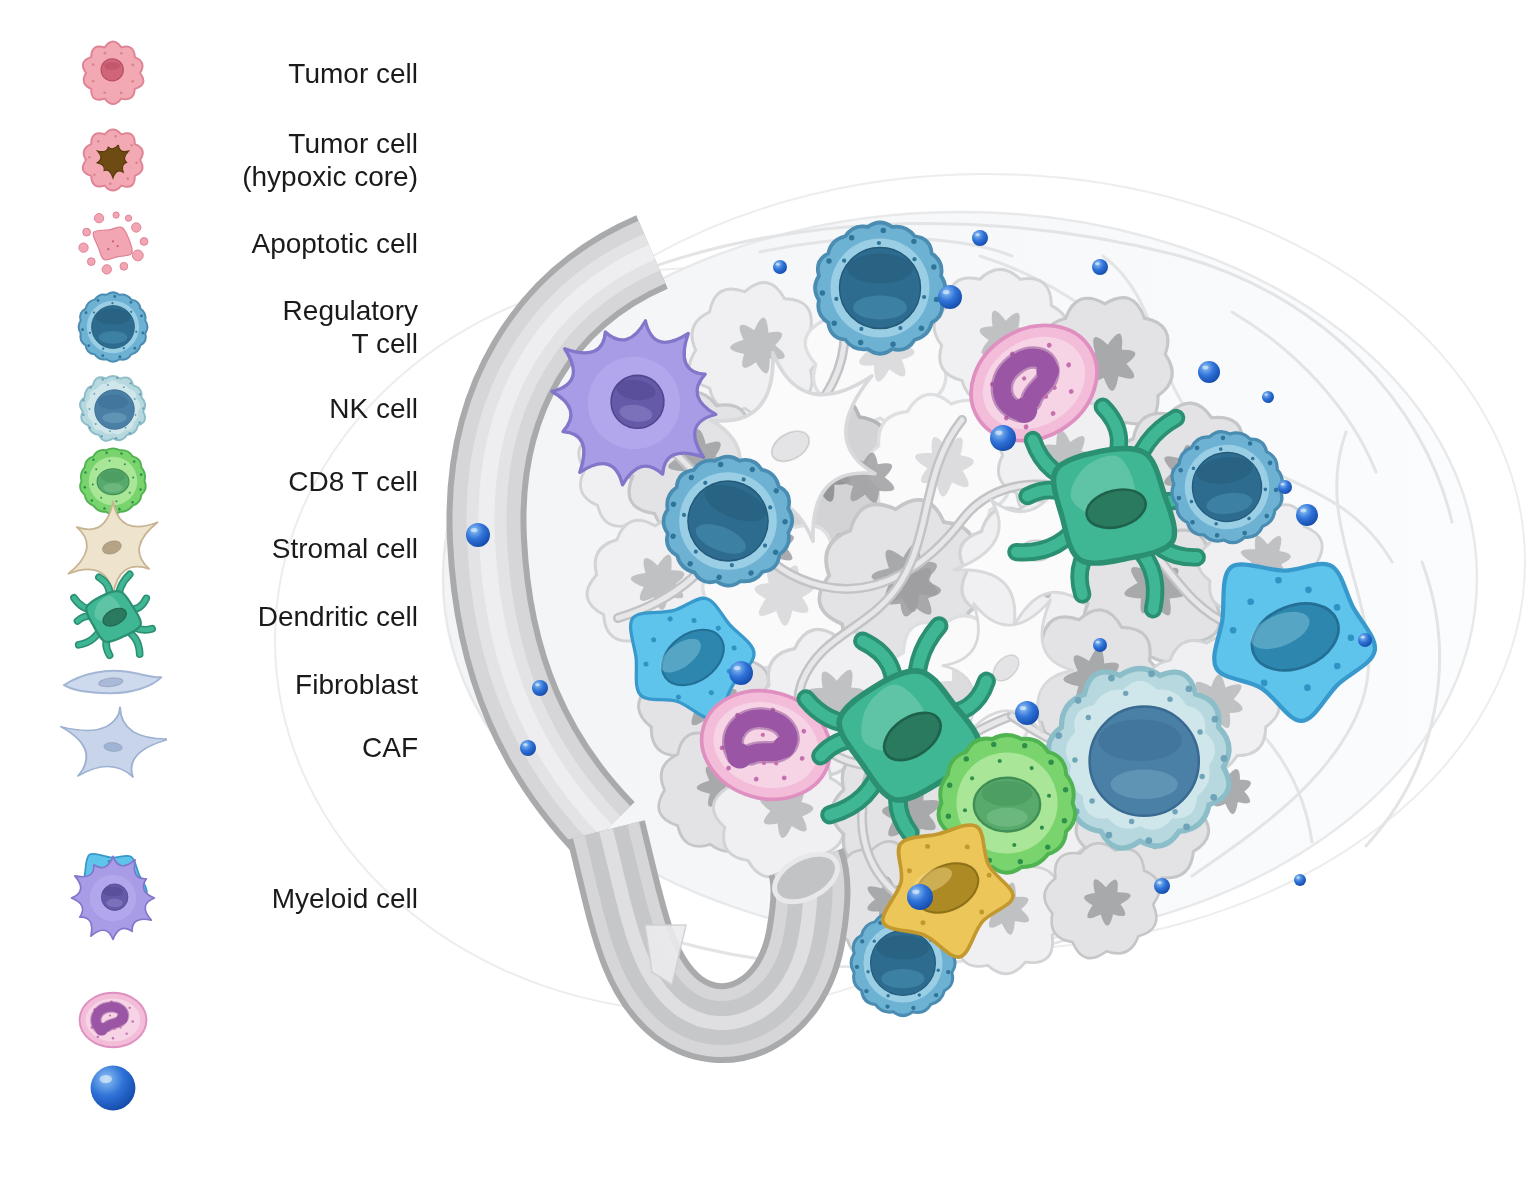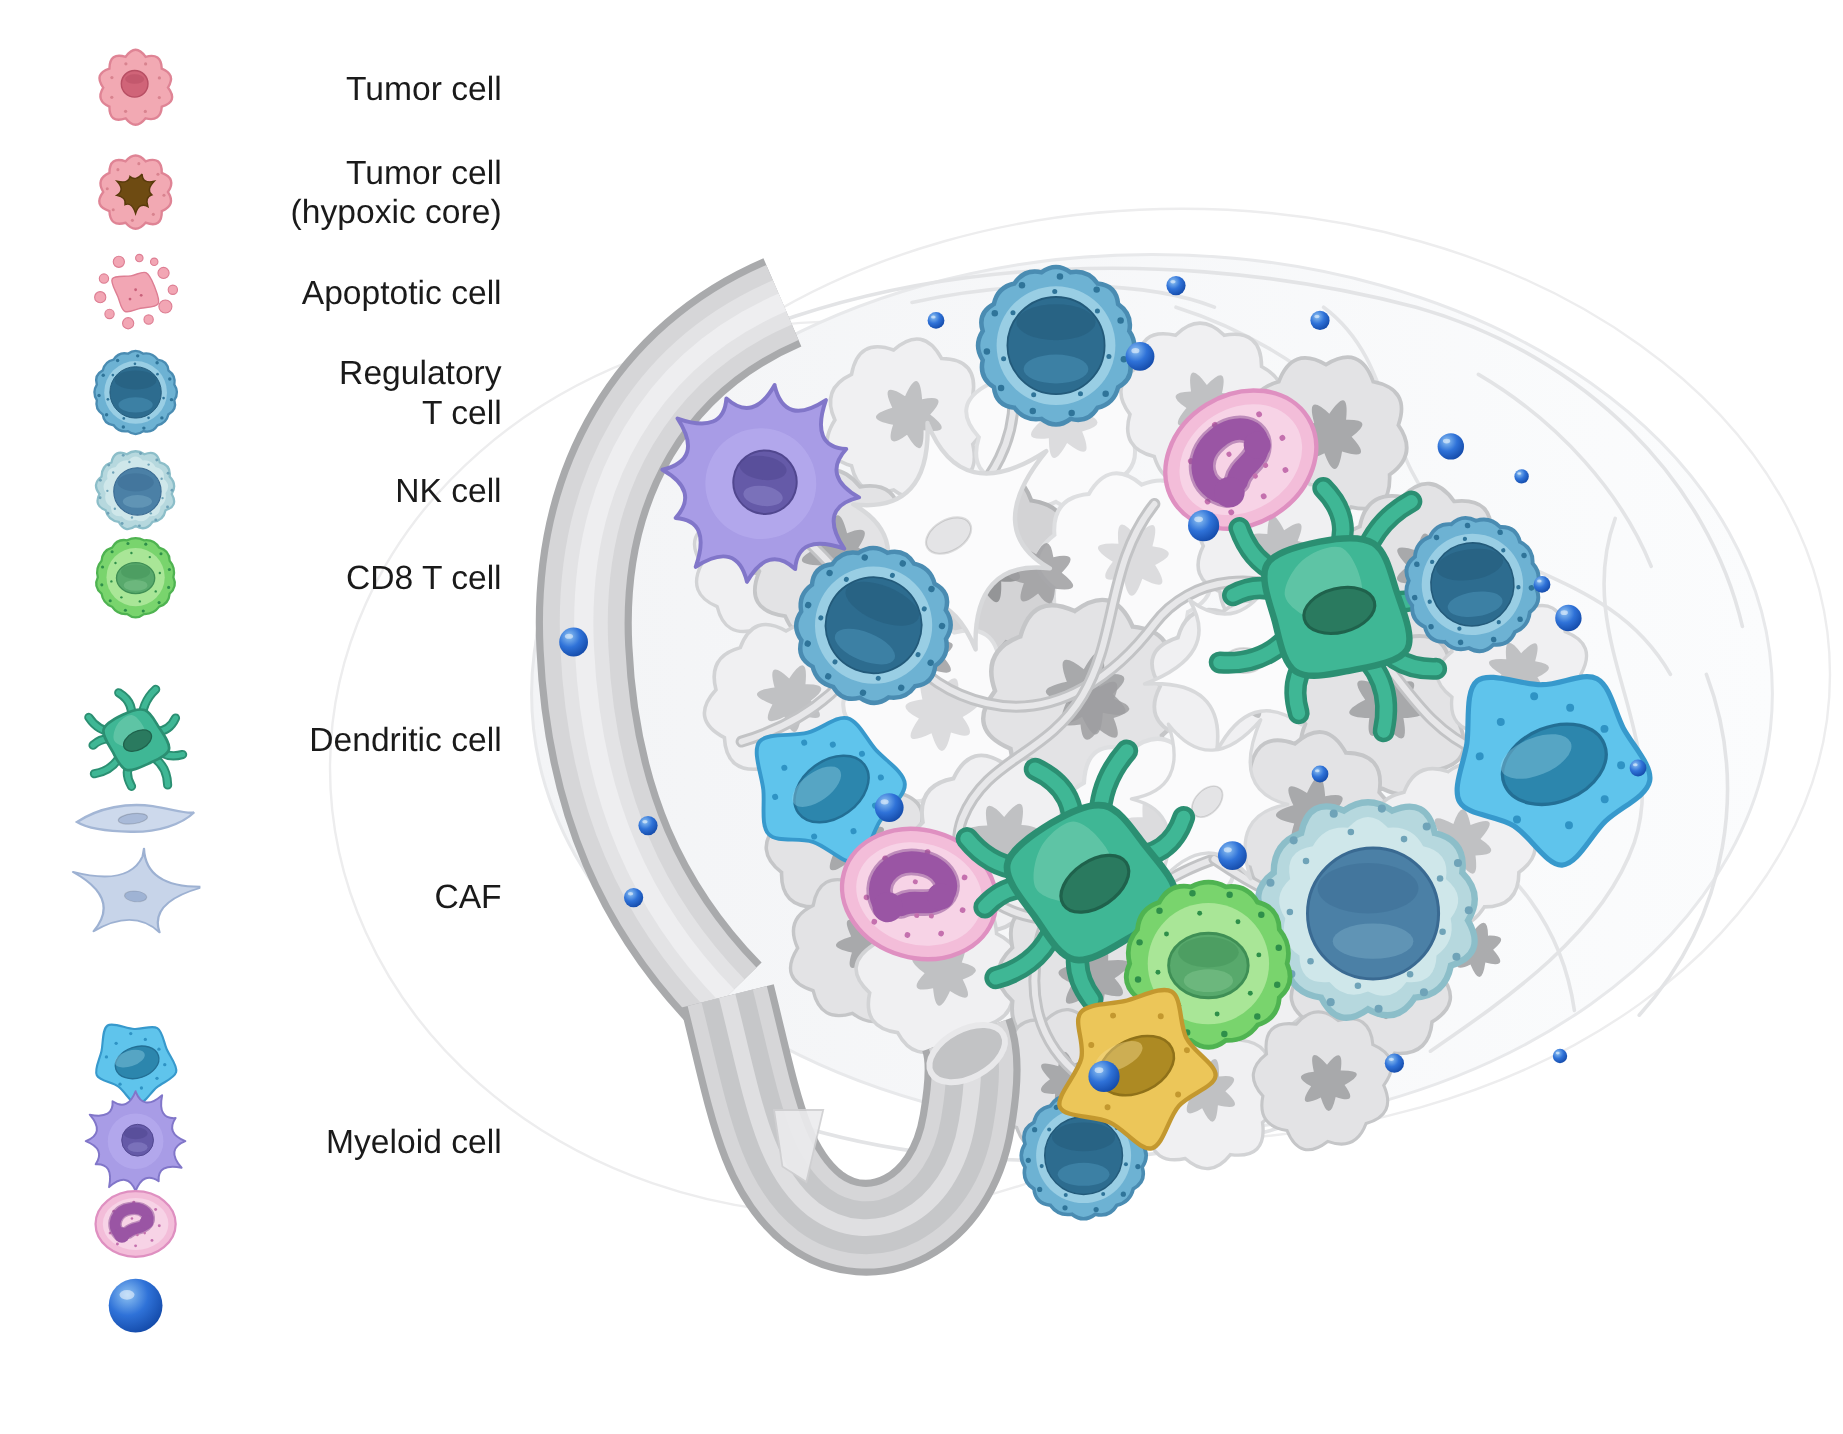--- a/index.html
+++ b/index.html
@@ -441,55 +441,68 @@
       <div class="lrow" style="top: 429px;">
         <div class="licon">
           <svg viewBox="-58 -58 116 116" width="88" height="88">
             <use href="#sym-cd8"></use>
           </svg>
         </div>
         <div class="llabel">
           <span>CD8 T cell</span>
         </div>
       </div>
+      <div class="lrow" style="top: 496px;">
+        <div class="licon">
+          <svg viewBox="-58 -58 116 116" width="104" height="104">
+            <use href="#sym-stromal"></use>
+          </svg>
+        </div>
+        <div class="llabel">
+          <span>Stromal cell</span>
+        </div>
+      </div>
       <div class="lrow" style="top: 564px;">
         <div class="licon">
           <svg viewBox="-58 -58 116 116" width="104" height="104">
             <use href="#sym-dendritic"></use>
           </svg>
         </div>
         <div class="llabel">
           <span>Dendritic cell</span>
         </div>
       </div>
       <div class="lrow" style="top: 632px;">
         <div class="licon">
           <svg viewBox="-58 -58 116 116" width="118" height="118">
             <use href="#sym-fibroblast"></use>
           </svg>
         </div>
+        <div class="llabel">
+          <span>Fibroblast</span>
+        </div>
       </div>
       <div class="lrow" style="top: 695px;">
         <div class="licon">
           <svg viewBox="-58 -58 116 116" width="108" height="108">
             <use href="#sym-caf"></use>
           </svg>
         </div>
         <div class="llabel">
           <span>CAF</span>
         </div>
       </div>
       <div class="lrow" style="top: 832px;">
         <div class="licon">
           <svg viewBox="-58 -58 116 116" width="94" height="94">
             <use href="#sym-m2"></use>
           </svg>
         </div>
       </div>
-      <div class="lrow" style="top: 899px;">
+      <div class="lrow" style="top: 846px;">
         <div class="licon">
           <svg viewBox="-58 -58 116 116" width="96" height="96">
             <use href="#sym-myeloid"></use>
           </svg>
         </div>
         <div class="llabel">
           <span>Myeloid cell</span>
         </div>
       </div>
       <div class="lrow" style="top: 968px;">

